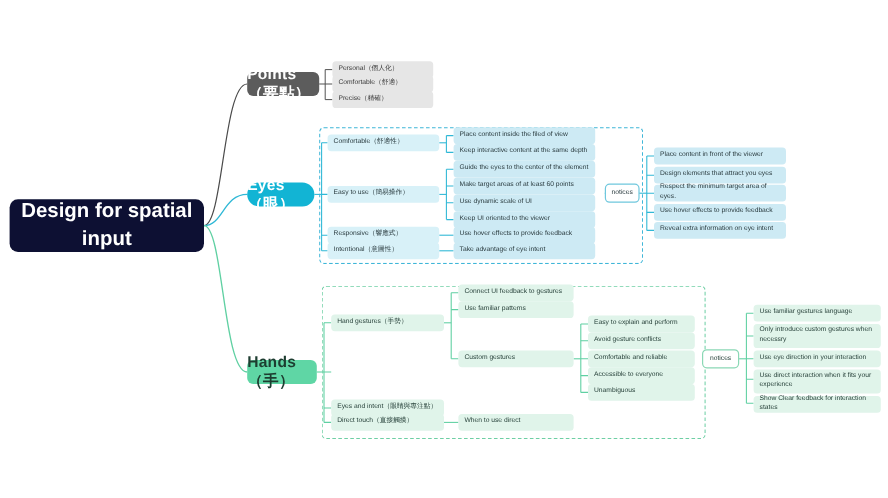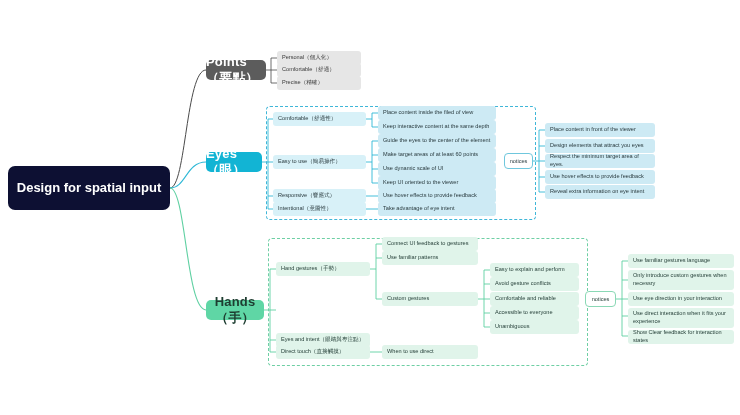--- a/index.html
+++ b/index.html
@@ -8,21 +8,21 @@
     font-family:"Liberation Sans","DejaVu Sans",sans-serif;
     overflow:hidden;position:relative;
   }
   #canvas{position:absolute;inset:0;}
   svg#wires{position:absolute;left:0;top:0;width:740px;height:415px;pointer-events:none;}
   .node{position:absolute;box-sizing:border-box;}
 
   
   .root{
     background:#0d1033;color:#ffffff;border-radius:7px;
-    font-size:13px;font-weight:700;line-height:1.35;
+    font-size:17px;font-weight:700;line-height:1.35;
     display:flex;align-items:center;justify-content:center;text-align:center;
     padding:6px 8px;
   }
   
   .l1{
     border-radius:5px;font-size:13px;font-weight:700;
     display:flex;align-items:center;justify-content:center;
     letter-spacing:.2px;
   }
   .l1.points{background:#5c5c5c;color:#ffffff;}
@@ -118,21 +118,21 @@
       <div>Design for spatial input</div>
     </div>
   </div>
 
   <div class="node l1 points" style="left:206px;top:60px;width:60px;height:20px;">Points（要點）</div>
 
   <div class="node chip gray" style="left:277px;top:51px;width:84px;height:14px;">Personal（個人化）</div>
   <div class="node chip gray" style="left:277px;top:63px;width:84px;height:14px;">Comfortable（舒適）</div>
   <div class="node chip gray" style="left:277px;top:76px;width:84px;height:14px;">Precise（精確）</div>
 
-  <div class="node l1 eyes" style="left:206px;top:152px;width:56px;height:20px;">Eyes（眼）</div>
+  <div class="node l1 eyes" style="left:206px;top:152px;width:56px;height:20px;border-radius:10px;">Eyes（眼）</div>
 
   <div class="node chip cyan" style="left:273px;top:112px;width:93px;height:14px;">Comfortable（舒適性）</div>
   <div class="node chip cyan" style="left:273px;top:155px;width:93px;height:14px;">Easy to use（簡易操作）</div>
   <div class="node chip cyan" style="left:273px;top:189px;width:93px;height:14px;">Responsive（響應式）</div>
   <div class="node chip cyan" style="left:273px;top:202px;width:93px;height:14px;">Intentional（意圖性）</div>
 
   <div class="node chip cyan-d" style="left:378px;top:106px;width:118px;height:14px;">Place content inside the filed of view</div>
   <div class="node chip cyan-d" style="left:378px;top:120px;width:118px;height:14px;">Keep interactive content at the same depth</div>
 
   <div class="node chip cyan-d" style="left:378px;top:134px;width:118px;height:14px;">Guide the eyes to the center of the element</div>
@@ -144,21 +144,21 @@
   <div class="node chip cyan-d" style="left:378px;top:202px;width:118px;height:14px;">Take advantage of eye intent</div>
 
   <div class="node notices cy" style="left:504px;top:153px;width:29px;height:16px;">notices</div>
 
   <div class="node chip cyan-d" style="left:545px;top:123px;width:110px;height:14px;">Place content in front of the viewer</div>
   <div class="node chip cyan-d" style="left:545px;top:139px;width:110px;height:14px;">Design elements that attract you eyes</div>
   <div class="node chip cyan-d" style="left:545px;top:154px;width:110px;height:14px;">Respect the minimum target area of eyes.</div>
   <div class="node chip cyan-d" style="left:545px;top:170px;width:110px;height:14px;">Use hover effects to provide feedback</div>
   <div class="node chip cyan-d" style="left:545px;top:185px;width:110px;height:14px;">Reveal extra information on eye intent</div>
 
-  <div class="node l1 hands" style="left:206px;top:300px;width:58px;height:20px;text-align:center;">Hands（手）</div>
+  <div class="node l1 hands" style="left:206px;top:300px;width:58px;height:20px;">Hands（手）</div>
 
   <div class="node chip mint" style="left:276px;top:262px;width:94px;height:14px;">Hand gestures（手勢）</div>
   <div class="node chip mint" style="left:276px;top:333px;width:94px;height:14px;">Eyes and intent（眼睛與專注點）</div>
   <div class="node chip mint" style="left:276px;top:345px;width:94px;height:14px;">Direct touch（直接觸摸）</div>
 
   <div class="node chip mint" style="left:382px;top:237px;width:96px;height:14px;">Connect UI feedback to gestures</div>
   <div class="node chip mint" style="left:382px;top:251px;width:96px;height:14px;">Use familiar patterns</div>
   <div class="node chip mint" style="left:382px;top:292px;width:96px;height:14px;">Custom gestures</div>
 
   <div class="node chip mint" style="left:490px;top:263px;width:89px;height:14px;">Easy to explain and perform</div>

